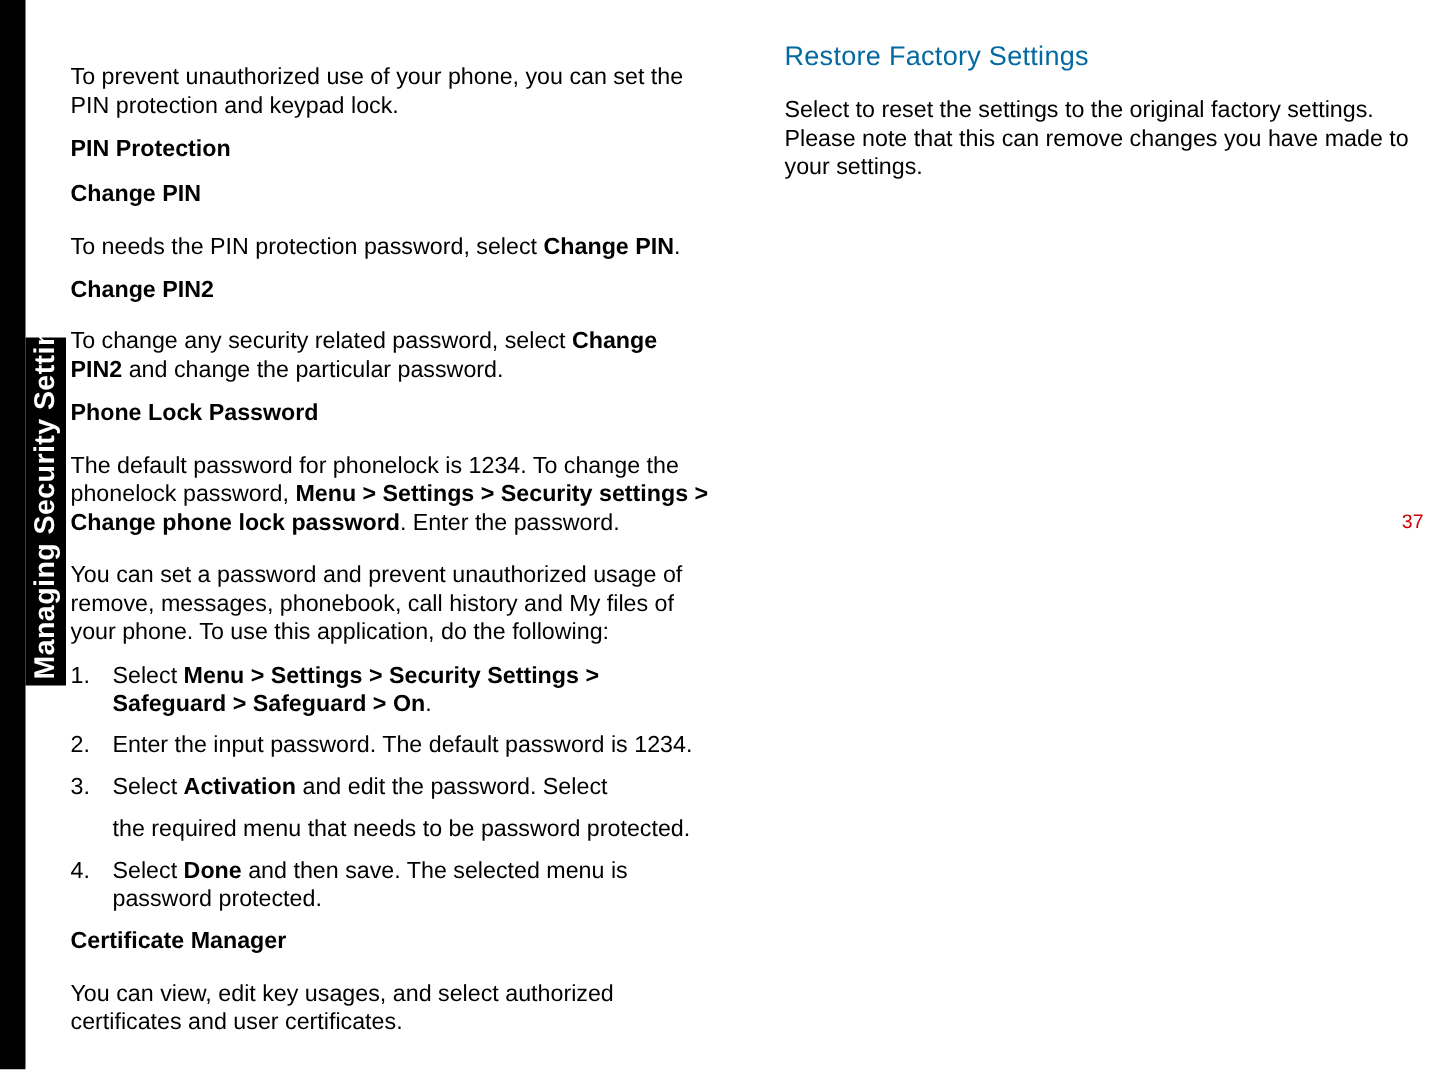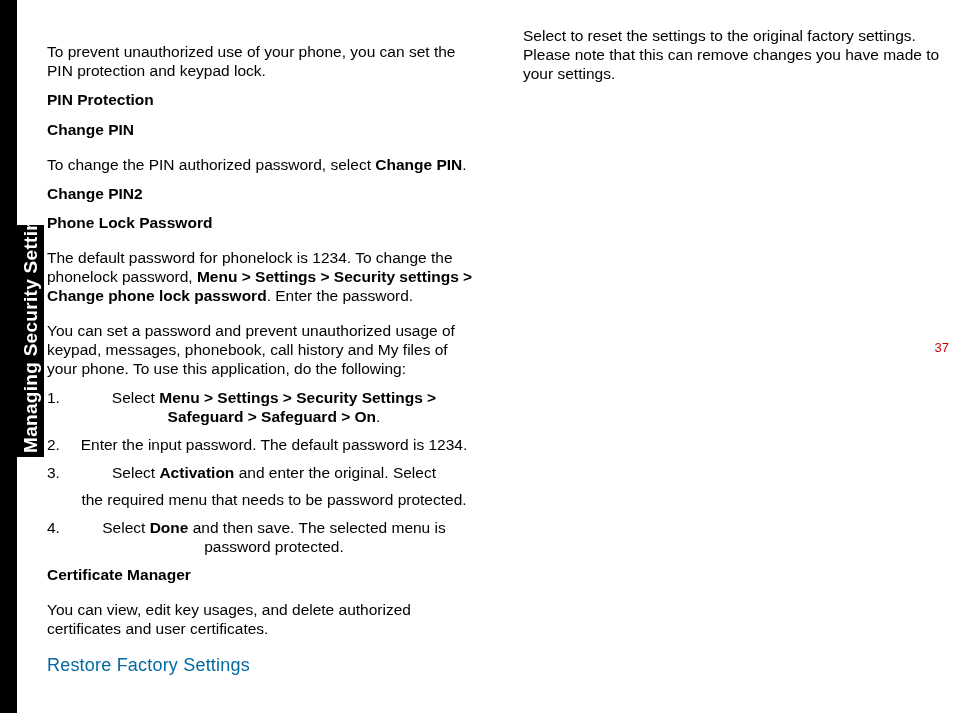--- a/index.html
+++ b/index.html
@@ -78,21 +78,20 @@
     .ol-row {
       display: flex;
       margin-bottom: 9px;
     }
     .ol-num {
       width: 28px;
       flex-shrink: 0;
     }
     .ol-text {
       flex: 1;
-      text-align: center;
     }
     .section-title {
       color: #0369a1;
       font-family: 'Arial Narrow', Arial, sans-serif;
       font-stretch: condensed;
       font-size: 18px;
       letter-spacing: 0.2px;
       margin-top: 16px;
       margin-bottom: 8px;
     }
@@ -117,62 +116,65 @@
 <div class="page-num">37</div>
 
 <div class="content">
 
   <div class="para">To prevent unauthorized use of your phone, you can set the PIN protection and keypad lock.</div>
 
   <div class="subhead">PIN Protection</div>
 
   <div class="subhead">Change PIN</div>
   <div class="para">
-    <span>To change the PIN authorized password, select </span><span class="bold">Change PIN</span><span>.</span>
+    <span>To needs the PIN protection password, select </span><span class="bold">Change PIN</span><span>.</span>
   </div>
 
   <div class="subhead">Change PIN2</div>
+  <div class="para">
+    <span>To change any security related password, select </span><span class="bold">Change PIN2</span><span> and change the particular password.</span>
+  </div>
 
   <div class="subhead">Phone Lock Password</div>
   <div class="para">
     <span>The default password for phonelock is 1234. To change the phonelock password, </span><span class="bold">Menu &gt; Settings &gt; Security settings &gt; Change phone lock password</span><span>. Enter the password.</span>
   </div>
 
-  <div class="para">You can set a password and prevent unauthorized usage of keypad, messages, phonebook, call history and My files of your phone. To use this application, do the following:</div>
+  <div class="para">You can set a password and prevent unauthorized usage of remove, messages, phonebook, call history and My files of your phone. To use this application, do the following:</div>
 
   <div class="ol-row">
     <div class="ol-num">1.</div>
     <div class="ol-text">
       <span>Select </span><span class="bold">Menu &gt; Settings &gt; Security Settings &gt; Safeguard &gt; Safeguard &gt; On</span><span>.</span>
     </div>
   </div>
 
   <div class="ol-row">
     <div class="ol-num">2.</div>
     <div class="ol-text">Enter the input password. The default password is 1234.</div>
   </div>
 
   <div class="ol-row">
     <div class="ol-num">3.</div>
     <div class="ol-text">
-      <span>Select </span><span class="bold">Activation</span><span> and enter the original. Select</span>
+      <span>Select </span><span class="bold">Activation</span><span> and edit the password. Select</span>
     </div>
   </div>
 
   <div class="ol-row">
     <div class="ol-num"></div>
     <div class="ol-text">the required menu that needs to be password protected.</div>
   </div>
 
   <div class="ol-row">
     <div class="ol-num">4.</div>
     <div class="ol-text">
       <span>Select </span><span class="bold">Done</span><span> and then save. The selected menu is password protected.</span>
     </div>
   </div>
 
   <div class="subhead">Certificate Manager</div>
-  <div class="para">You can view, edit key usages, and delete authorized certificates and user certificates.</div>
+  <div class="para">You can view, edit key usages, and select authorized certificates and user certificates.</div>
 
   <div class="section-title">Restore Factory Settings</div>
   <div class="para">Select to reset the settings to the original factory settings. Please note that this can remove changes you have made to your settings.</div>
 
 </div>
 
 </body></html>

